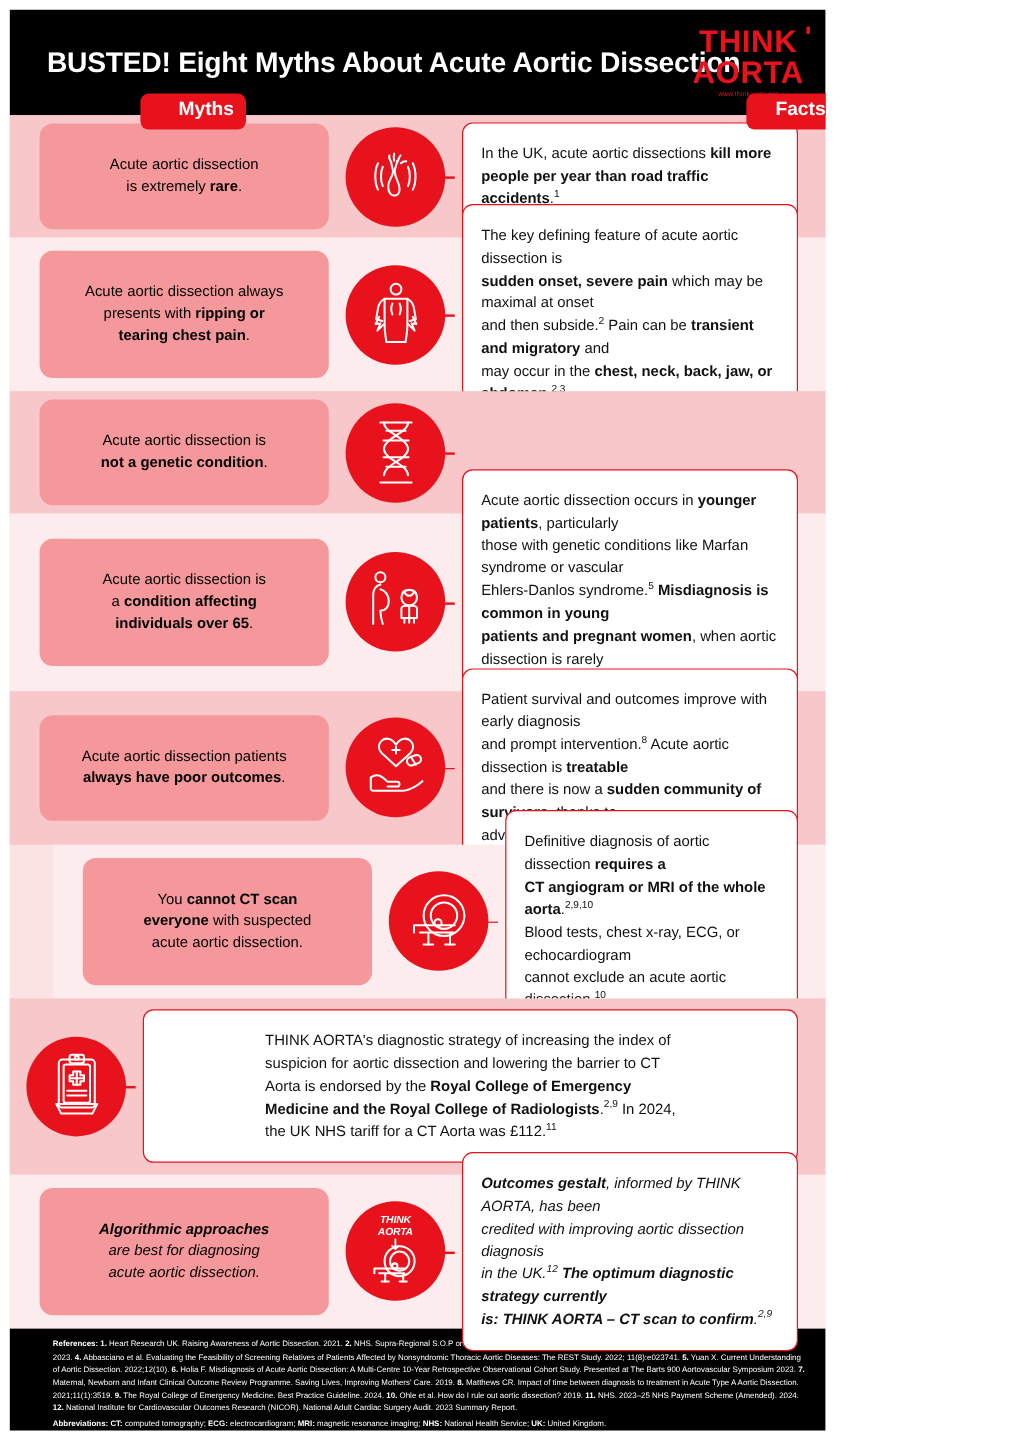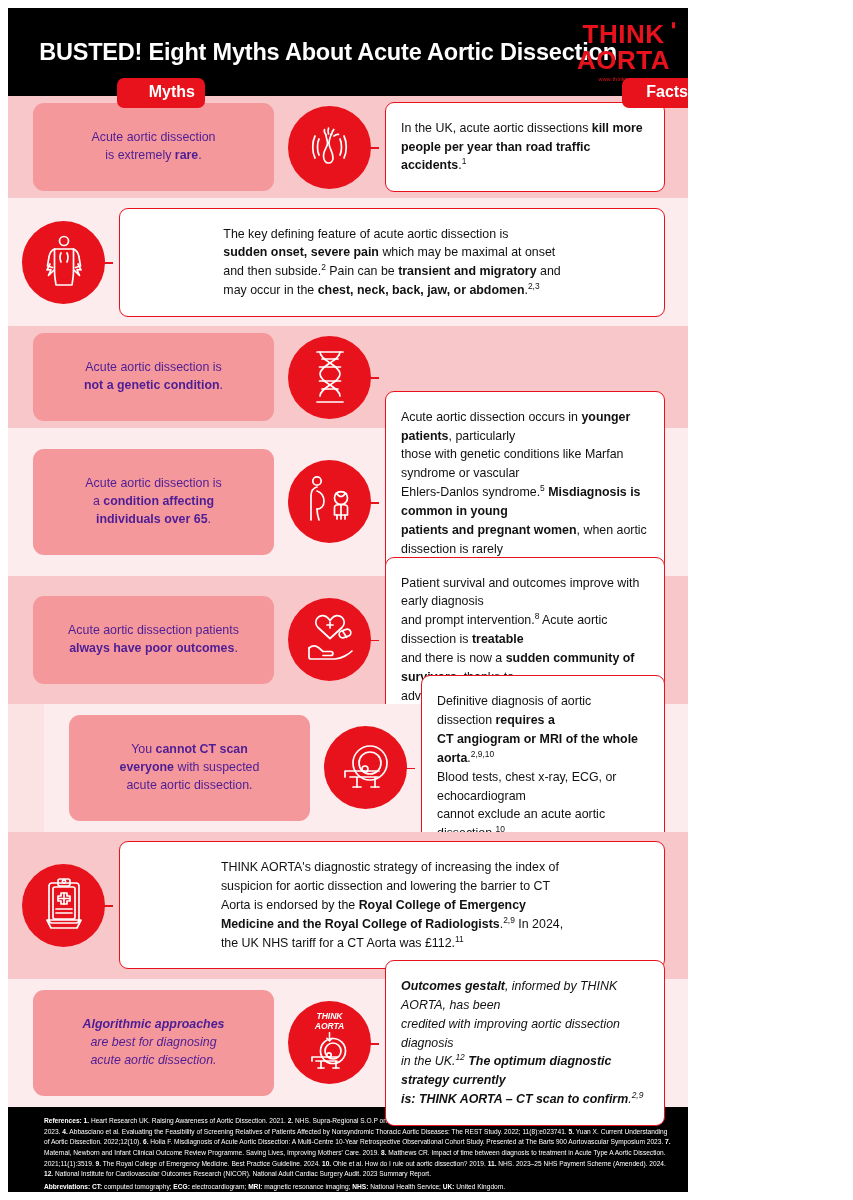--- a/index.html
+++ b/index.html
@@ -106,21 +106,21 @@
     width: 266px;
     flex: 0 0 266px;
     display: flex;
     justify-content: center;
     padding-left: 25px;
   }
   .myth-box {
     width: 241px;
     background: #f5989b;
     border-radius: 11px;
-    color: #4c1d95;
+    color: #000000;
     font-size: 12.4px;
     line-height: 1.45;
     text-align: center;
     padding: 26px 16px;
     display: flex;
     justify-content: center;
   }
   .myth-box b { font-weight: bold; }
 
   .icon-cell {
@@ -237,20 +237,25 @@
             </div>
        <span class="connector"></span>
      </div>
      <div class="fact-cell">
        <div class="fact-box">
          <span>In the UK, acute aortic dissections <b>kill more<br>people per year than road traffic accidents</b>.<sup>1</sup></span>
        </div>
      </div>
         </div>
         <div class="row alt-light" style="height: 128.125px;">
+          <div class="myth-cell">
+       <div class="myth-box">
+         <span>Acute aortic dissection always<br>presents with <b>ripping or<br>tearing chest pain</b>.</span>
+       </div>
+     </div>
      <div class="icon-cell">
        <div class="icon-circle">
               <svg width="56" height="60" viewBox="0 0 56 60">
     <g fill="none" stroke="#fff" stroke-width="1.7" stroke-linecap="round" stroke-linejoin="round">
       <circle cx="28" cy="9" r="4.5"></circle>
       <path d="M18.5 17c-3 1.5-5 4.5-5.5 8l-1.5 9 5 1.5"></path>
       <path d="M37.5 17c3 1.5 5 4.5 5.5 8l1.5 9-5 1.5"></path>
       <path d="M18.5 17h19v22c0 6-1 10-1.5 14h-16c-.5-4-1.5-8-1.5-14z"></path>
       <path d="M25 21c-2 4-1 6 0 9M31 21c2 4 1 6 0 9"></path>
       <path d="M14 32l-3 6 4-.5-2.5 6 5-5"></path>

